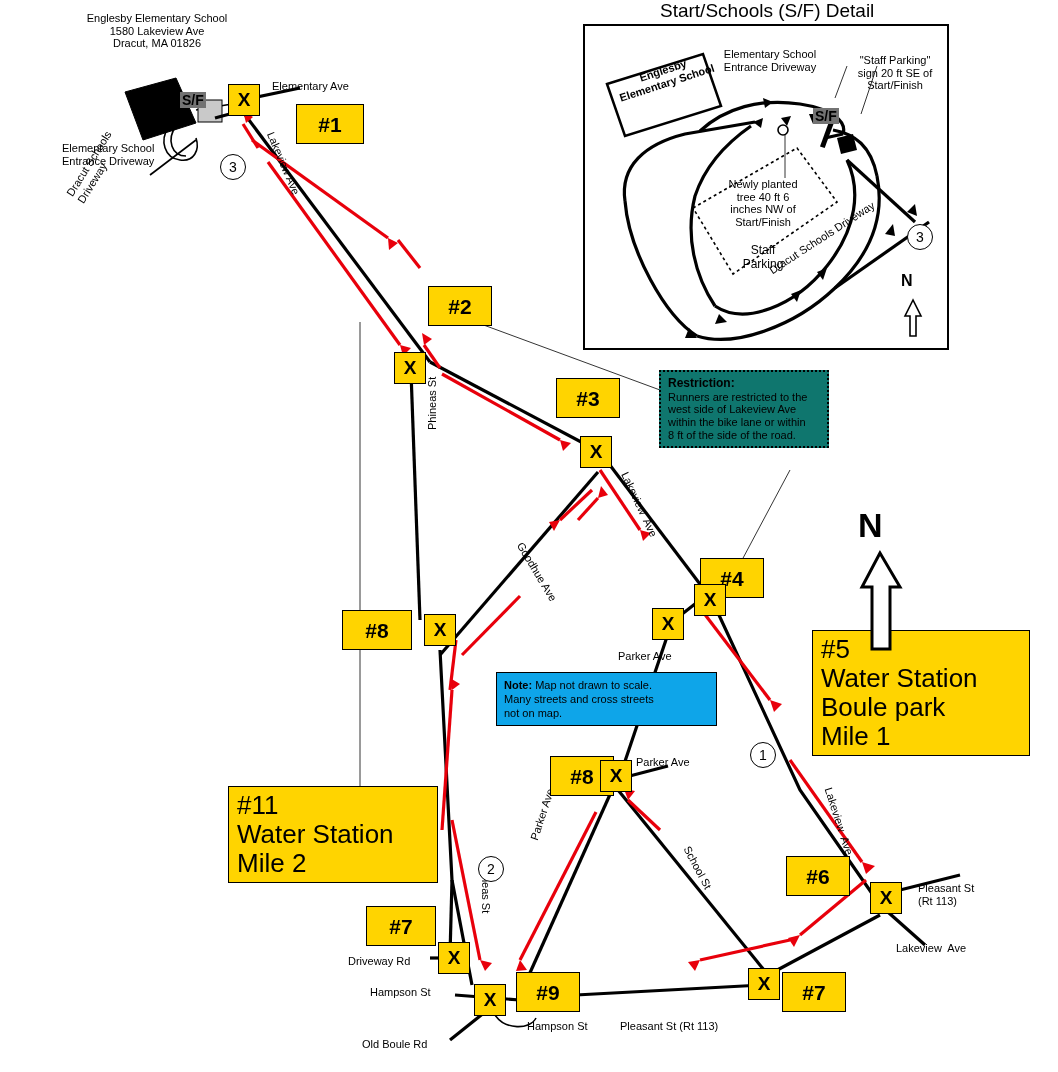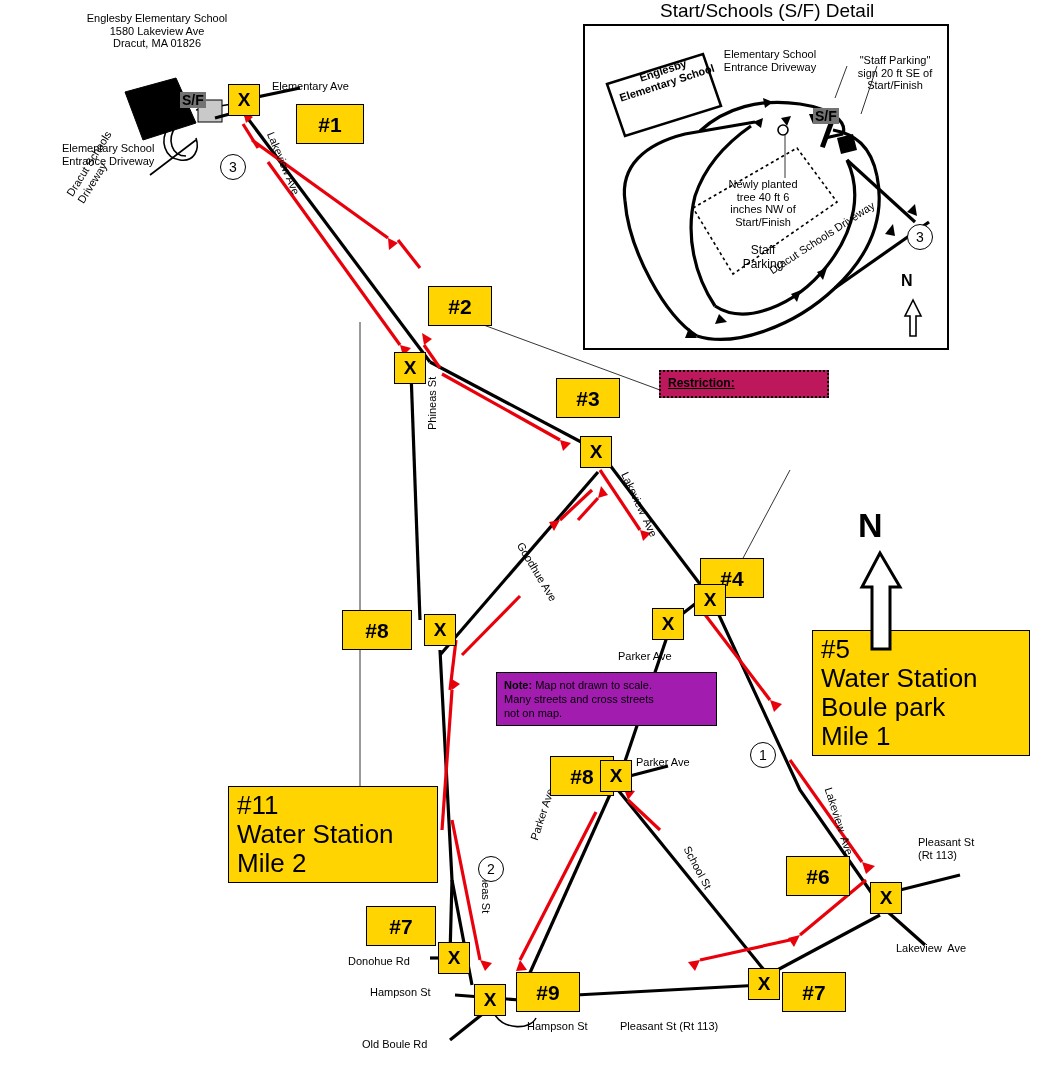--- a/index.html
+++ b/index.html
@@ -23,22 +23,22 @@
     font-size:26px;font-weight:normal;line-height:1.12;
     padding:4px 8px;color:#000;white-space:pre;
   }
   .circle{
     border:1.5px solid #000;border-radius:50%;background:#fff;
     width:24px;height:24px;display:flex;align-items:center;justify-content:center;
     font-size:14px;
   }
   .sf{font-size:14px;font-weight:bold;background:#737373;padding:0 2px;}
   .detailbox{border:2px solid #000;background:#fff;}
-  .dashbox{border:2px dotted #000;background:#be185d;padding:5px 7px;text-decoration:underline;}
-  .solidbox{border:1.5px solid #000;background:#a21caf;padding:5px 7px;}
+  .dashbox{border:2px dotted #000;background:#0f766e;padding:5px 7px;}
+  .solidbox{border:1.5px solid #000;background:#0ea5e9;padding:5px 7px;}
   .title{font-size:19px;}
   .bigN{font-size:34px;font-weight:bold;}
   svg{position:absolute;left:0;top:0;overflow:visible;}
   .rd{fill:none;stroke:#000;stroke-width:3.2;}
   .rd-thin{fill:none;stroke:#000;stroke-width:1.6;}
   .arw{fill:none;stroke:#e8000b;stroke-width:3.2;}
   .leader{fill:none;stroke:#000;stroke-width:0.8;}
 </style>
 </head>
 <body>
@@ -222,32 +222,36 @@
   <div class="abs txt" style="left:272px;top:80px;">Elementary Ave</div>
   <div class="abs txt" style="left:276px;top:130px;transform:rotate(67deg);transform-origin:0 0;">Lakeview Ave</div>
   <div class="abs txt" style="left:426px;top:430px;transform:rotate(-90deg);transform-origin:0 0;">Phineas St</div>
   <div class="abs txt" style="left:525px;top:540px;transform:rotate(59deg);transform-origin:0 0;">Goodhue Ave</div>
   <div class="abs txt" style="left:630px;top:470px;transform:rotate(65deg);transform-origin:0 0;">Lakeview  Ave</div>
   <div class="abs txt" style="left:618px;top:650px;">Parker Ave</div>
   <div class="abs txt" style="left:636px;top:756px;">Parker Ave</div>
   <div class="abs txt" style="left:528px;top:838px;transform:rotate(-72deg);transform-origin:0 0;">Parker Ave</div>
   <div class="abs txt" style="left:692px;top:844px;transform:rotate(62deg);transform-origin:0 0;">School St</div>
   <div class="abs txt" style="left:492px;top:860px;transform:rotate(90deg);transform-origin:0 0;">Phineas St</div>
-  <div class="abs txt" style="left:348px;top:955px;">Donohue Rd</div>
+  <div class="abs txt" style="left:348px;top:955px;">Driveway Rd</div>
   <div class="abs txt" style="left:370px;top:986px;">Hampson St</div>
   <div class="abs txt" style="left:362px;top:1038px;">Old Boule Rd</div>
   <div class="abs txt" style="left:527px;top:1020px;">Hampson St</div>
   <div class="abs txt" style="left:620px;top:1020px;">Pleasant St (Rt 113)</div>
-  <div class="abs txt" style="left:918px;top:836px;">Pleasant St
+  <div class="abs txt" style="left:918px;top:882px;">Pleasant St
 (Rt 113)</div>
   <div class="abs txt" style="left:834px;top:786px;transform:rotate(72deg);transform-origin:0 0;">Lakeview  Ave</div>
   <div class="abs txt" style="left:896px;top:942px;">Lakeview  Ave</div>
 
   <div class="abs dashbox" style="left:659px;top:370px;width:152px;">
     <div class="txt" style="font-weight:bold;font-size:12px;">Restriction:</div>
+    <div class="txt">Runners are restricted to the
+west side of Lakeview Ave
+within the bike lane or within
+8 ft of the side of the road.</div>
   </div>
 
   <div class="abs solidbox" style="left:496px;top:672px;width:205px;">
     <div style="font-size:12px;">
       <span class="txt" style="font-weight:bold;display:inline;">Note:</span><span class="txt" style="display:inline;"> Map not drawn to scale.
 Many streets and cross streets
 not on map.</span>
     </div>
   </div>
 

